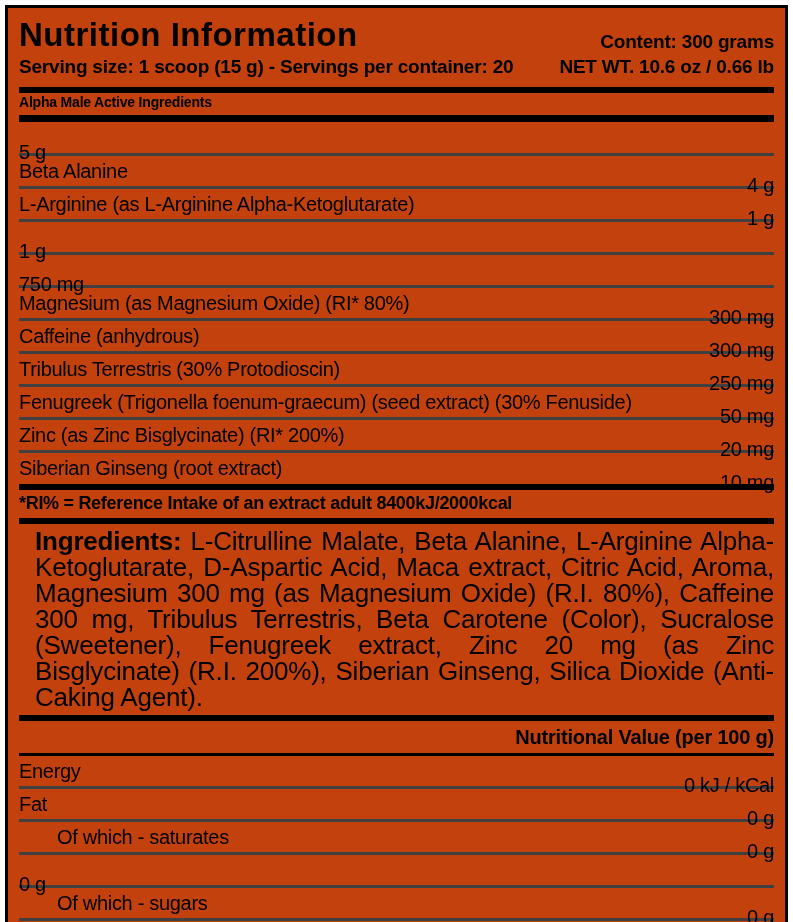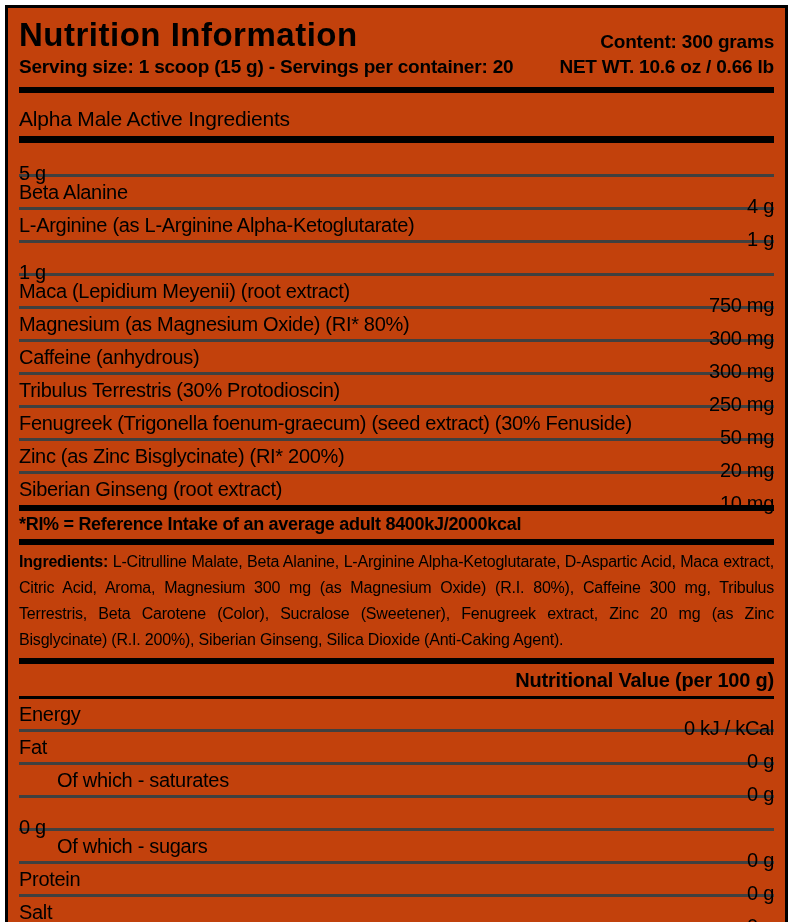--- a/index.html
+++ b/index.html
@@ -56,24 +56,24 @@
   }
   
   .bar {
     height: 6px;
     background: #000000;
     margin: 1px 0;
   }
   .bar.mid { height: 7px; }
   
   .section-title {
-    font-size: 21px;
-    font-weight: normal;
-    letter-spacing: -0.2px;
-    padding: 13px 0 4px 0;
+    font-size: 14px;
+    font-weight: bold;
+    letter-spacing: -0.2px;
+    padding: 0 0 4px 0;
   }
   
   .rows { width: 100%; }
   .row {
     display: flex;
     justify-content: space-between;
     align-items: center;
     height: 30px;
     font-size: 20px;
     letter-spacing: -0.3px;
@@ -84,25 +84,25 @@
   .row.indent { padding-left: 38px; gap: 44px; }
   
   .footnote {
     font-size: 18px;
     font-weight: bold;
     letter-spacing: -0.3px;
     padding: 2px 0 3px 0;
   }
   
   .ingredients {
-    font-size: 16px;
+    font-size: 26px;
     line-height: 26px;
     letter-spacing: -0.2px;
     text-align: justify;
-    margin: 4px 0 5px 0;
+    margin: 4px 0 5px 16px;
   }
   .ingredients .ing-label { font-weight: bold; }
   
   .nv-header {
     font-size: 20px;
     font-weight: bold;
     letter-spacing: -0.2px;
     text-align: right;
     padding: 4px 0 4px 0;
     border-bottom: 3px solid #000000;
@@ -150,21 +150,20 @@
         <div class="row">
           <span class="row-label">L-Arginine (as L-Arginine Alpha-Ketoglutarate)</span>
           <span class="row-amount">1 g</span>
         </div>
 
         <div class="row">
           <span class="row-amount">1 g</span>
         </div>
 
         <div class="row">
-          <span class="row-label">Maca (Lepidium Meyenii) (root extract)</span>
           <span class="row-amount">750 mg</span>
         </div>
 
         <div class="row">
           <span class="row-label">Magnesium (as Magnesium Oxide) (RI* 80%)</span>
           <span class="row-amount">300 mg</span>
         </div>
 
         <div class="row">
           <span class="row-label">Caffeine (anhydrous)</span>
@@ -187,21 +186,21 @@
         </div>
 
         <div class="row">
           <span class="row-label">Siberian Ginseng (root extract)</span>
           <span class="row-amount">10 mg</span>
         </div>
       </div>
 
     <div class="bar"></div>
 
-    <div class="footnote">*RI% = Reference Intake of an average adult 8400kJ/2000kcal</div>
+    <div class="footnote">*RI% = Reference Intake of an extract adult 8400kJ/2000kcal</div>
 
     <div class="bar"></div>
 
     <p class="ingredients"><span class="ing-label">Ingredients:</span> <span>L-Citrulline Malate, Beta Alanine, L-Arginine Alpha-Ketoglutarate, D-Aspartic Acid, Maca extract, Citric Acid, Aroma, Magnesium 300 mg (as Magnesium Oxide) (R.I. 80%), Caffeine 300 mg, Tribulus Terrestris, Beta Carotene (Color), Sucralose (Sweetener), Fenugreek extract, Zinc 20 mg (as Zinc Bisglycinate) (R.I. 200%), Siberian Ginseng, Silica Dioxide (Anti-Caking Agent).</span></p>
 
     <div class="bar"></div>
 
     <div class="nv-header">Nutritional Value (per 100 g)</div>
 
     <div class="rows">

